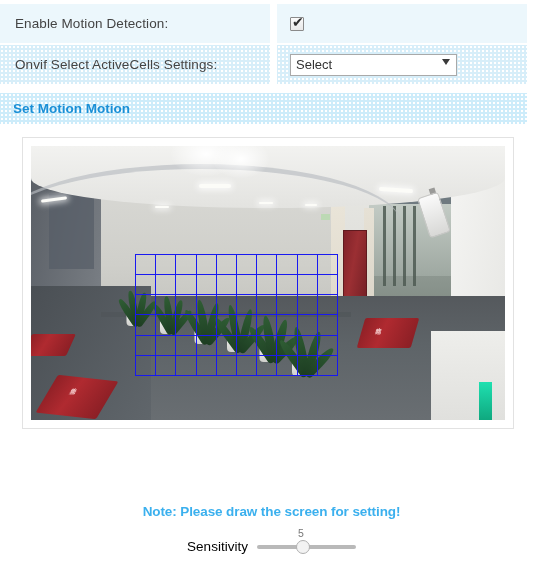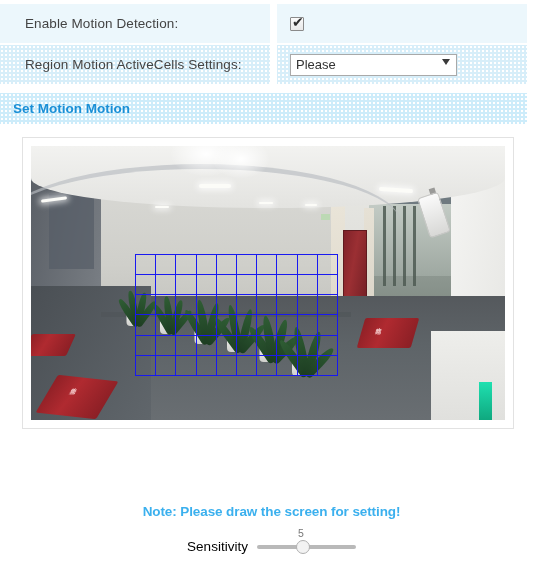--- a/index.html
+++ b/index.html
@@ -32,21 +32,21 @@
     display: flex;
     align-items: stretch;
     height: 39px;
     margin-bottom: 2px;
   }
 
   .row .cell-label {
     width: 270px;
     display: flex;
     align-items: center;
-    padding-left: 25px;
+    padding-left: 15px;
     font-size: 13.5px;
     color: #444444;
     letter-spacing: 0.1px;
   }
 
   .row .cell-value {
     flex: 1;
     display: flex;
     align-items: center;
     padding-left: 10px;
@@ -462,24 +462,24 @@
     <div class="row row-light">
       <div class="cell-label">Enable Motion Detection:</div>
       <div class="cell-value">
         <span class="checkbox">
           <span class="tick">✔</span>
         </span>
       </div>
     </div>
 
     <div class="row row-dotted">
-      <div class="cell-label">Region Motion ActiveCells Settings:</div>
+      <div class="cell-label">Onvif Select ActiveCells Settings:</div>
       <div class="cell-value">
         <span class="select-wrap">
-          <span class="select-box">Please</span>
+          <span class="select-box">Select</span>
           <span class="select-arrow"></span>
         </span>
       </div>
     </div>
 
   </div>
 
   <div class="section-header">
     <span>Set Motion Motion</span>
   </div>

